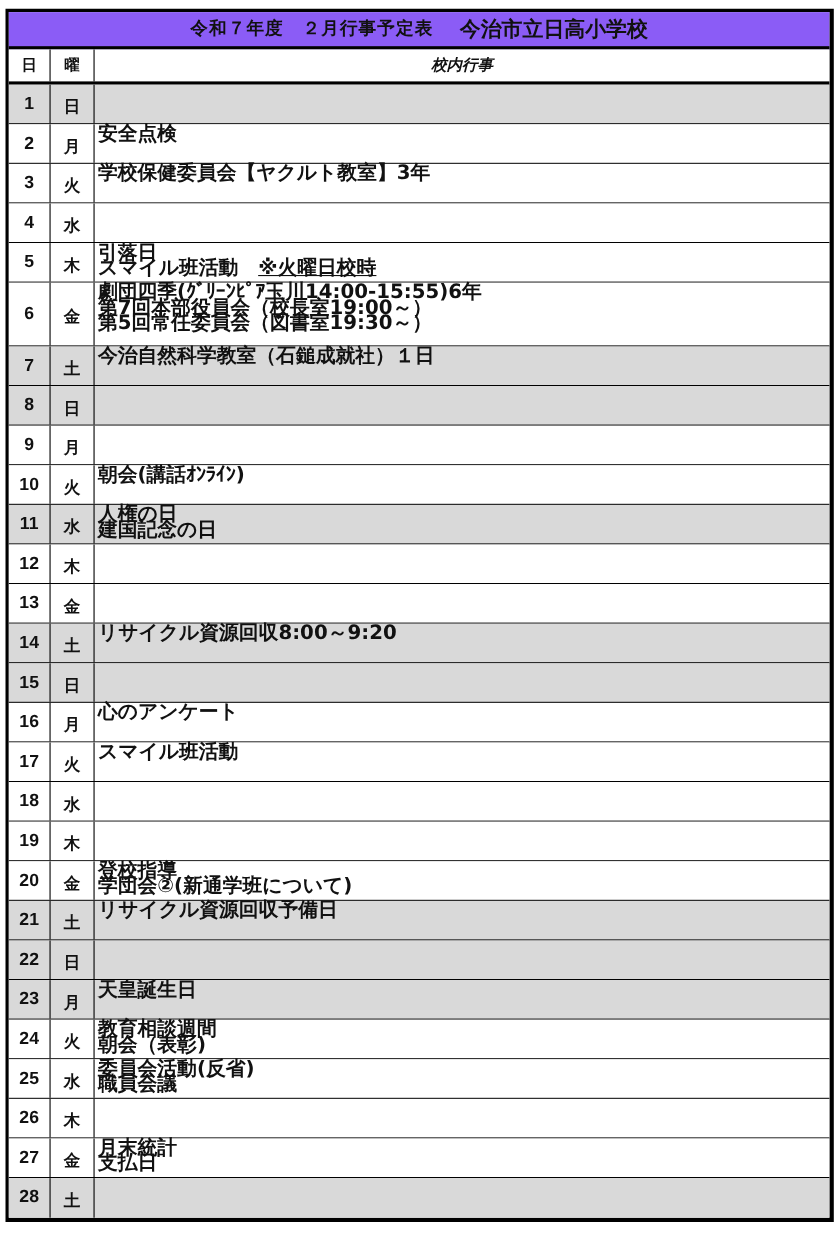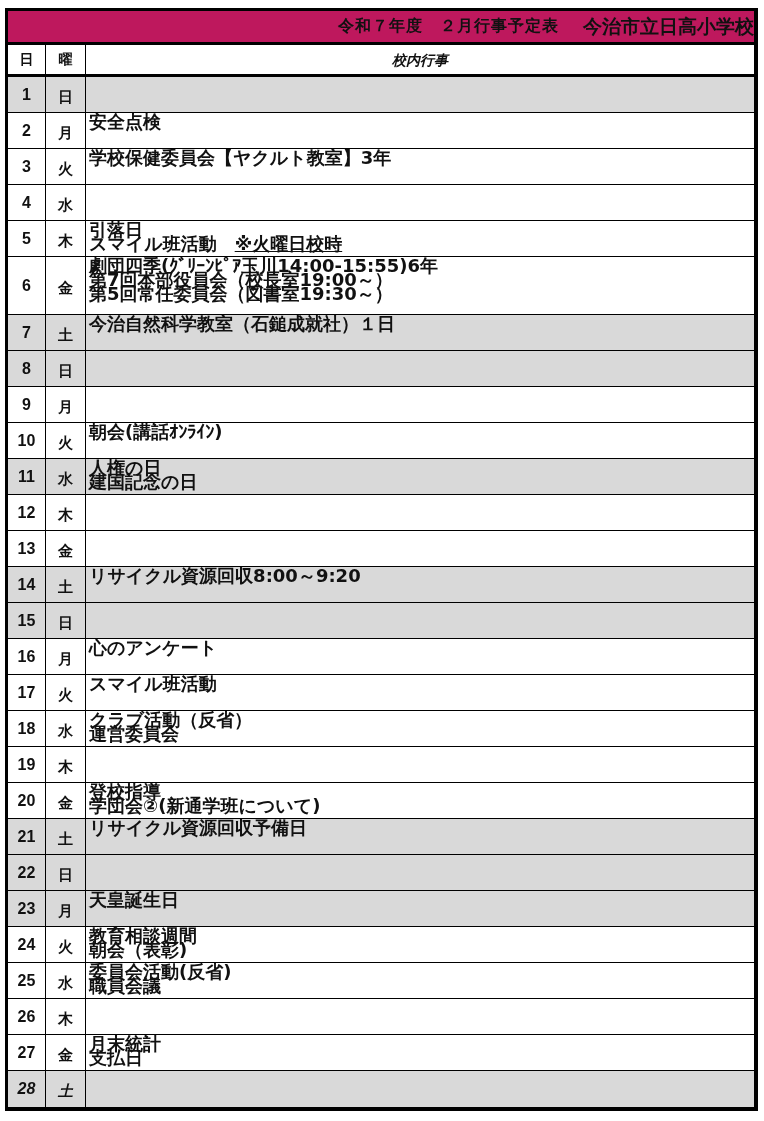--- a/index.html
+++ b/index.html
@@ -23,40 +23,40 @@
     border: 3px solid #000000;
     border-bottom-width: 4px;
     border-right-width: 4px;
     box-sizing: content-box;
   }
   .title-row {
     height: 31px;
     border-bottom: 3px solid #000000;
     display: flex;
     align-items: center;
-    justify-content: flex-end;
-    background: #be185d;
+    justify-content: center;
+    background: #8b5cf6;
     white-space: nowrap;
   }
   .title-main {
     font-size: 16px;
     font-weight: bold;
     letter-spacing: 1px;
   }
   .title-gap { display: inline-block; width: 24px; }
   .title-sub {
     font-size: 19px;
     font-weight: bold;
   }
   .row {
     display: flex;
     border-bottom: 1px solid #000000;
     box-sizing: border-box;
   }
-  .row:last-child { border-bottom: none; font-style: italic; }
+  .row:last-child { border-bottom: none; }
   .header-row {
     height: 32px;
     border-bottom: 3px solid #000000;
     background: #ffffff;
   }
   .cell {
     box-sizing: border-box;
     border-right: 1px solid #000000;
     display: flex;
     align-items: center;
@@ -214,24 +214,20 @@
     <div class="row data-row" data-row="16">
         <div class="cell c-day">17</div>
         <div class="cell c-wd">火</div>
         <div class="cell c-ev">
           <span class="ev-line">スマイル班活動</span>
         </div>
       </div>
     <div class="row data-row" data-row="17">
         <div class="cell c-day">18</div>
         <div class="cell c-wd">水</div>
-        <div class="cell c-ev">
-          <span class="ev-line">クラブ活動（反省）</span>
-          <span class="ev-line">運営委員会</span>
-        </div>
       </div>
     <div class="row data-row" data-row="18">
         <div class="cell c-day">19</div>
         <div class="cell c-wd">木</div>
         <div class="cell c-ev"></div>
       </div>
     <div class="row data-row" data-row="19">
         <div class="cell c-day">20</div>
         <div class="cell c-wd">金</div>
         <div class="cell c-ev">

